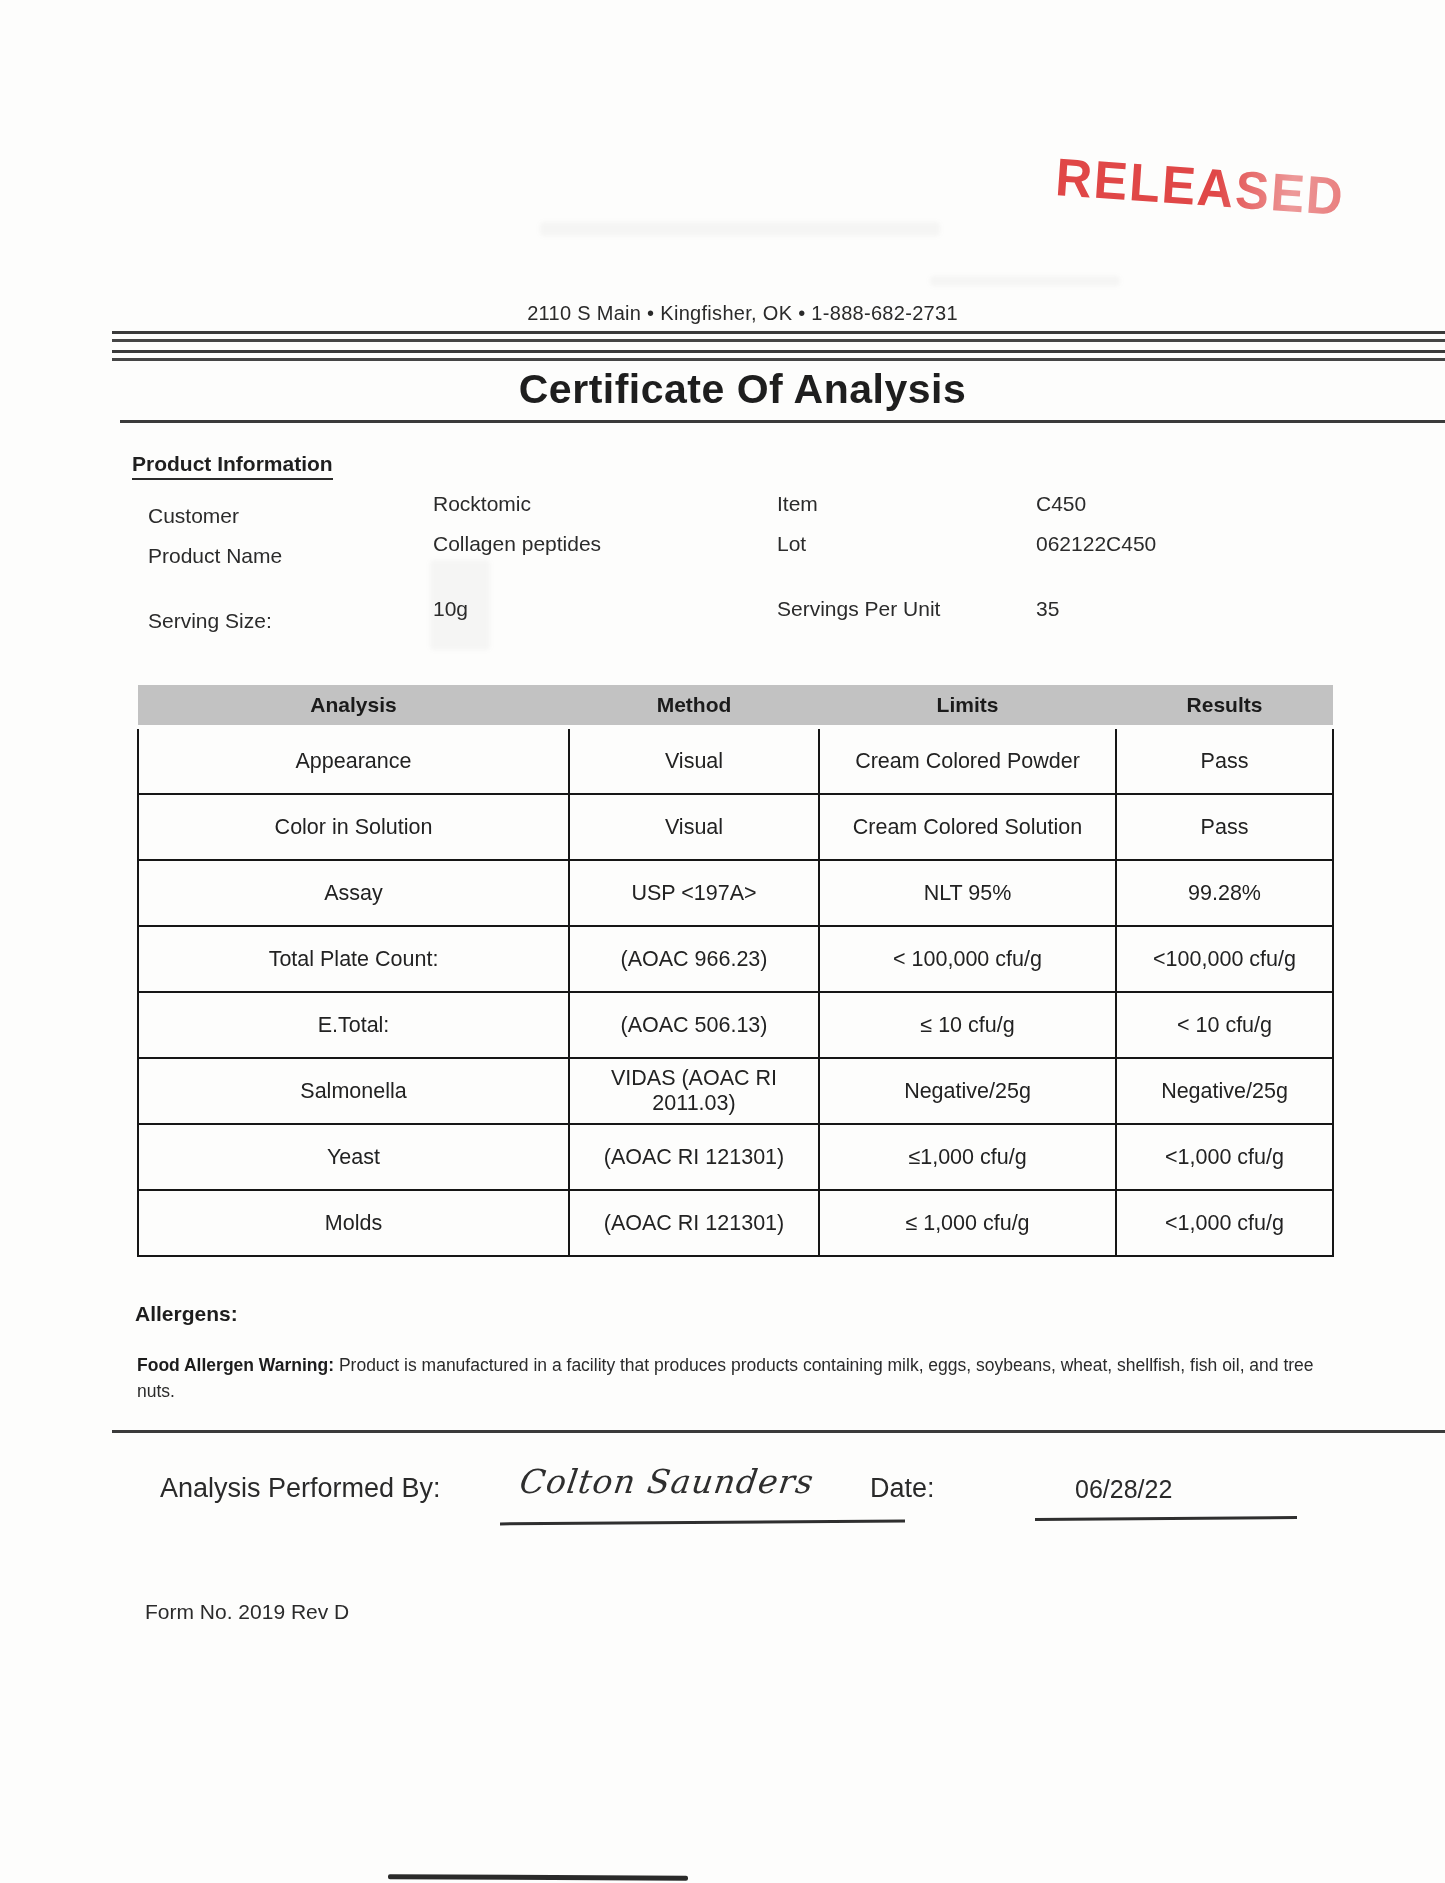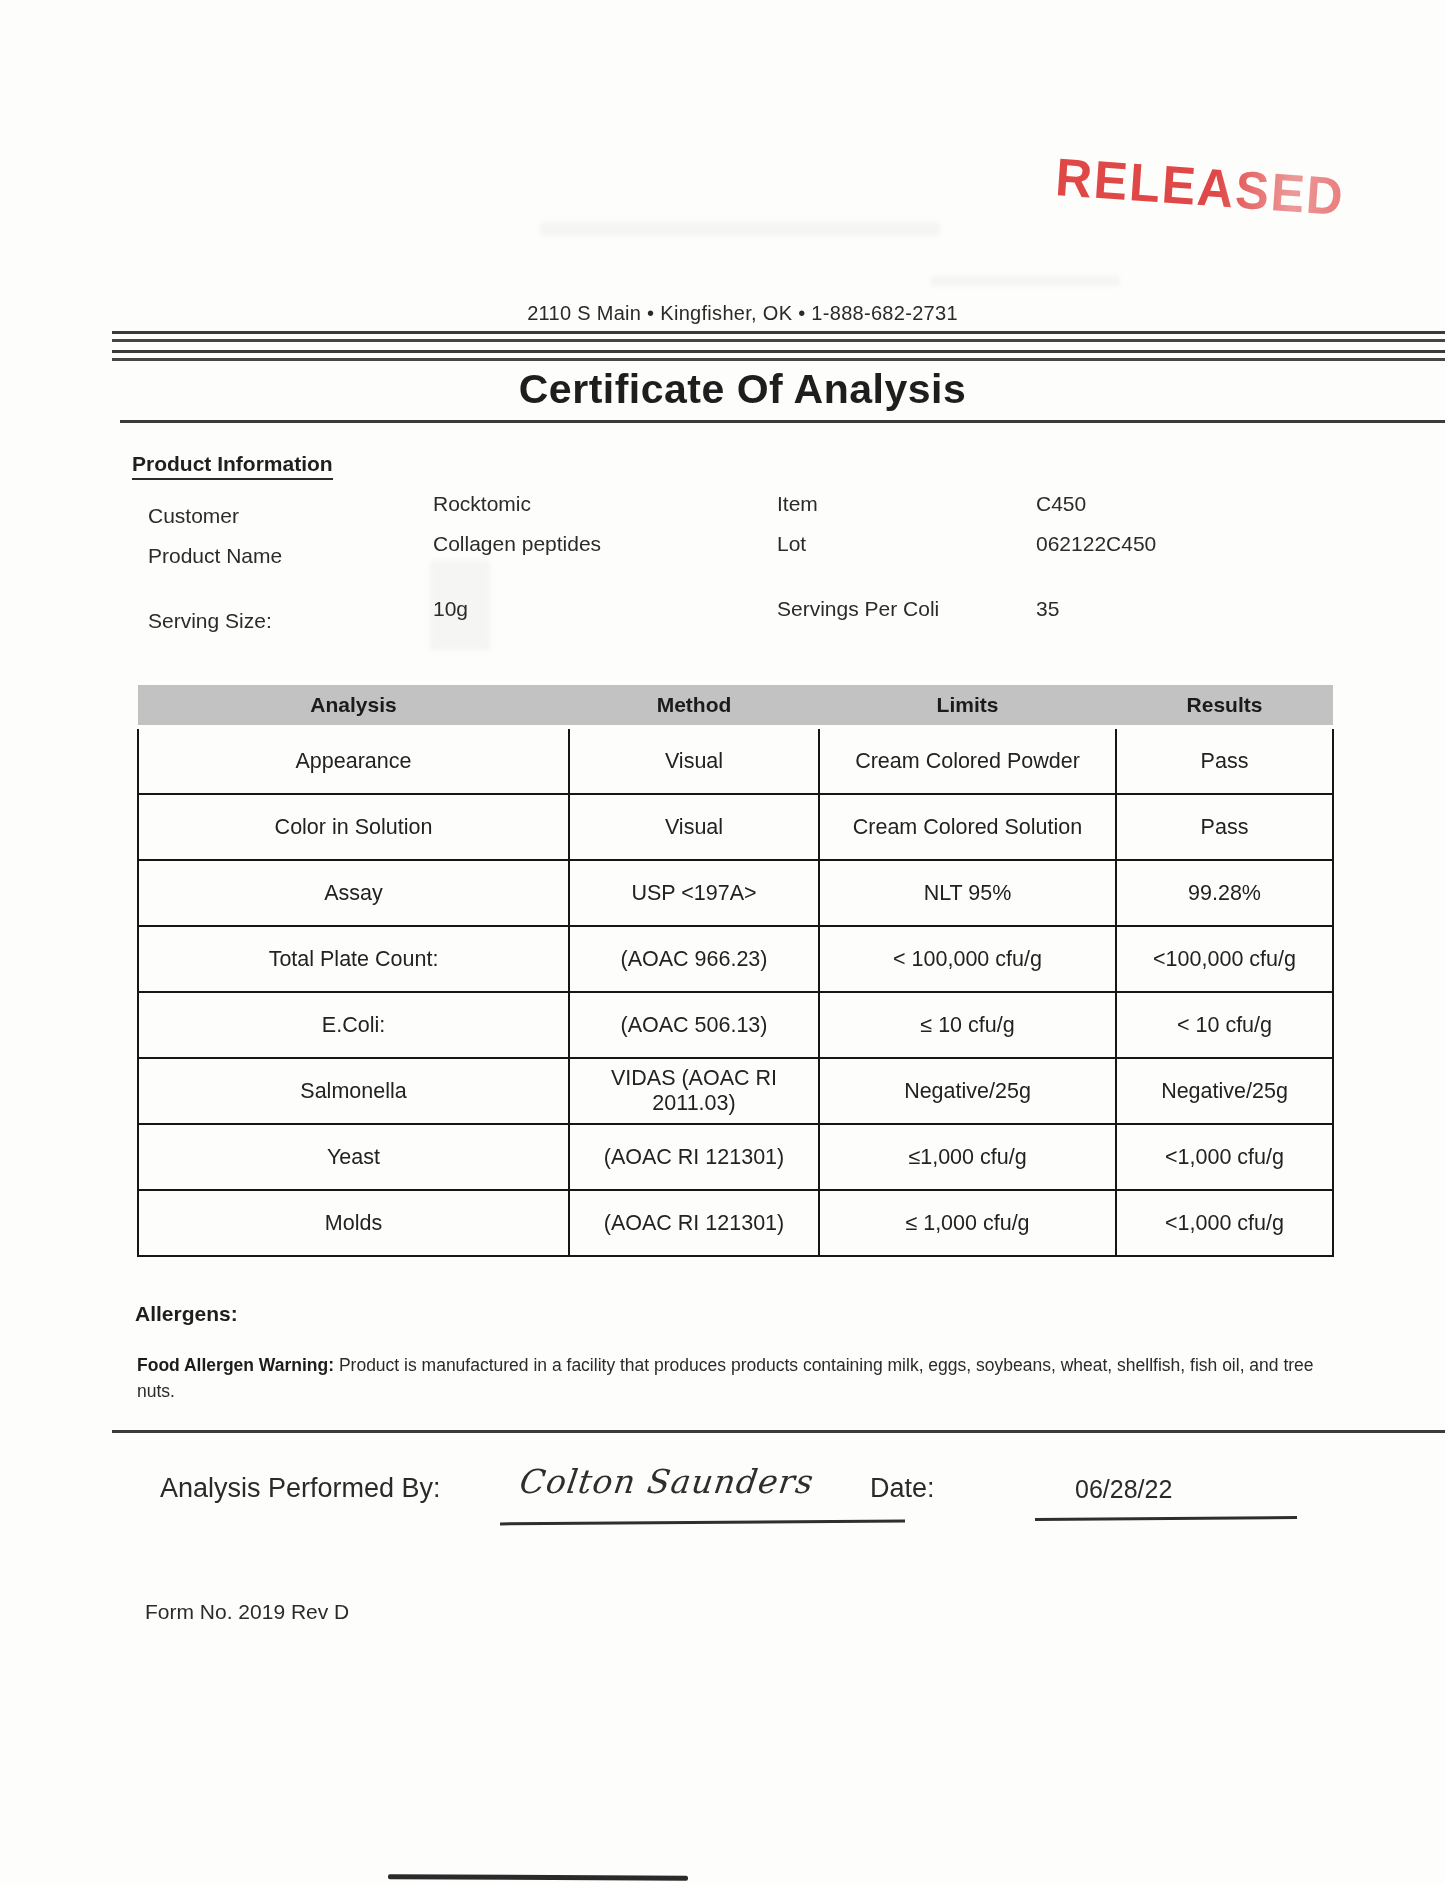--- a/index.html
+++ b/index.html
@@ -144,21 +144,21 @@
     <span class="pi-cell r1 c3">Item</span>
     <span class="pi-cell r1 c4">C450</span>
 
     <span class="pi-cell r2 c1">Product Name</span>
     <span class="pi-cell r2 c2">Collagen peptides</span>
     <span class="pi-cell r2 c3">Lot</span>
     <span class="pi-cell r2 c4">062122C450</span>
 
     <span class="pi-cell r3 c1">Serving Size:</span>
     <span class="pi-cell r3 c2">10g</span>
-    <span class="pi-cell r3 c3">Servings Per Coli</span>
+    <span class="pi-cell r3 c3">Servings Per Unit</span>
     <span class="pi-cell r3 c4">35</span>
   </div>
 
   <table class="coa-table">
     <colgroup>
         <col style="width:431px">
         <col style="width:250px">
         <col style="width:297px">
         <col style="width:217px">
       </colgroup>
@@ -189,21 +189,21 @@
         <td>NLT 95%</td>
         <td>99.28%</td>
       </tr>
       <tr>
         <td>Total Plate Count:</td>
         <td>(AOAC 966.23)</td>
         <td>&lt; 100,000 cfu/g</td>
         <td>&lt;100,000 cfu/g</td>
       </tr>
       <tr>
-        <td>E.Coli:</td>
+        <td>E.Total:</td>
         <td>(AOAC 506.13)</td>
         <td>≤ 10 cfu/g</td>
         <td>&lt; 10 cfu/g</td>
       </tr>
       <tr>
         <td>Salmonella</td>
         <td>VIDAS (AOAC RI 2011.03)</td>
         <td>Negative/25g</td>
         <td>Negative/25g</td>
       </tr>

